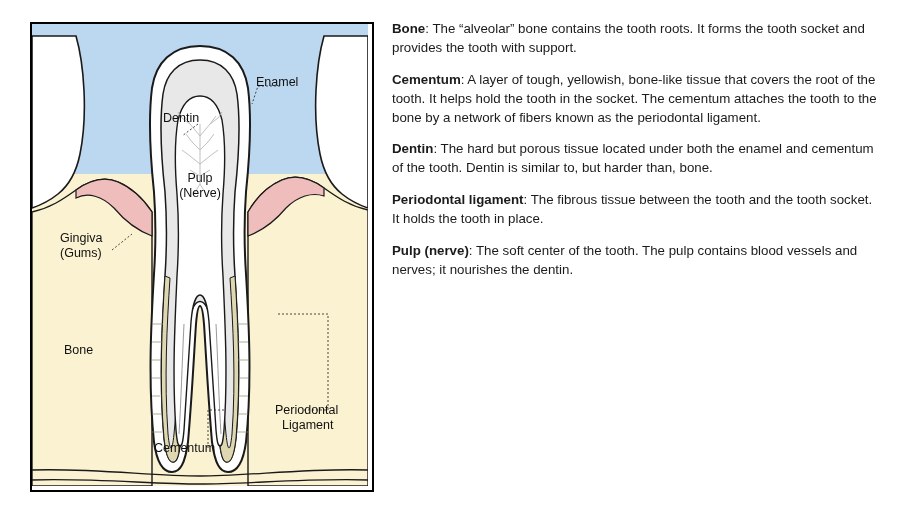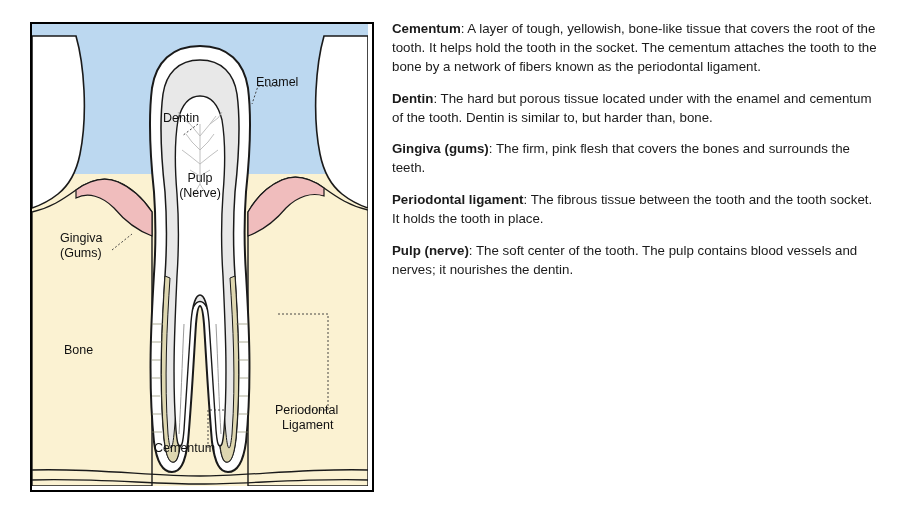--- a/index.html
+++ b/index.html
@@ -207,33 +207,33 @@
         <text class="dlabel" x="122" y="428">Cementum</text>
 
         <text class="dlabel" x="243" y="390">Periodontal</text>
         <text class="dlabel" x="250" y="405">Ligament</text>
       </svg>
     </div>
   </div>
 
   <div class="text-col">
 
+    <p class="entry">
+      <span class="term">Bone</span><span>: The “alveolar” bone contains the tooth roots. It forms the tooth socket and provides the tooth with support.</span>
+    </p>
 
     <p class="entry">
       <span class="term">Cementum</span><span>: A layer of tough, yellowish, bone-like tissue that covers the root of the tooth. It helps hold the tooth in the socket. The cementum attaches the tooth to the bone by a network of fibers known as the periodontal ligament.</span>
     </p>
 
     <p class="entry">
-      <span class="term">Dentin</span><span>: The hard but porous tissue located under with the enamel and cementum of the tooth. Dentin is similar to, but harder than, bone.</span>
-    </p>
-
-
-    <p class="entry">
-      <span class="term">Gingiva (gums)</span><span>: The firm, pink flesh that covers the bones and surrounds the teeth.</span>
-    </p>
+      <span class="term">Dentin</span><span>: The hard but porous tissue located under both the enamel and cementum of the tooth. Dentin is similar to, but harder than, bone.</span>
+    </p>
+
+
 
     <p class="entry">
       <span class="term">Periodontal ligament</span><span>: The fibrous tissue between the tooth and the tooth socket. It holds the tooth in place.</span>
     </p>
 
     <p class="entry">
       <span class="term">Pulp (nerve)</span><span>: The soft center of the tooth. The pulp contains blood vessels and nerves; it nourishes the dentin.</span>
     </p>
 
   </div>

